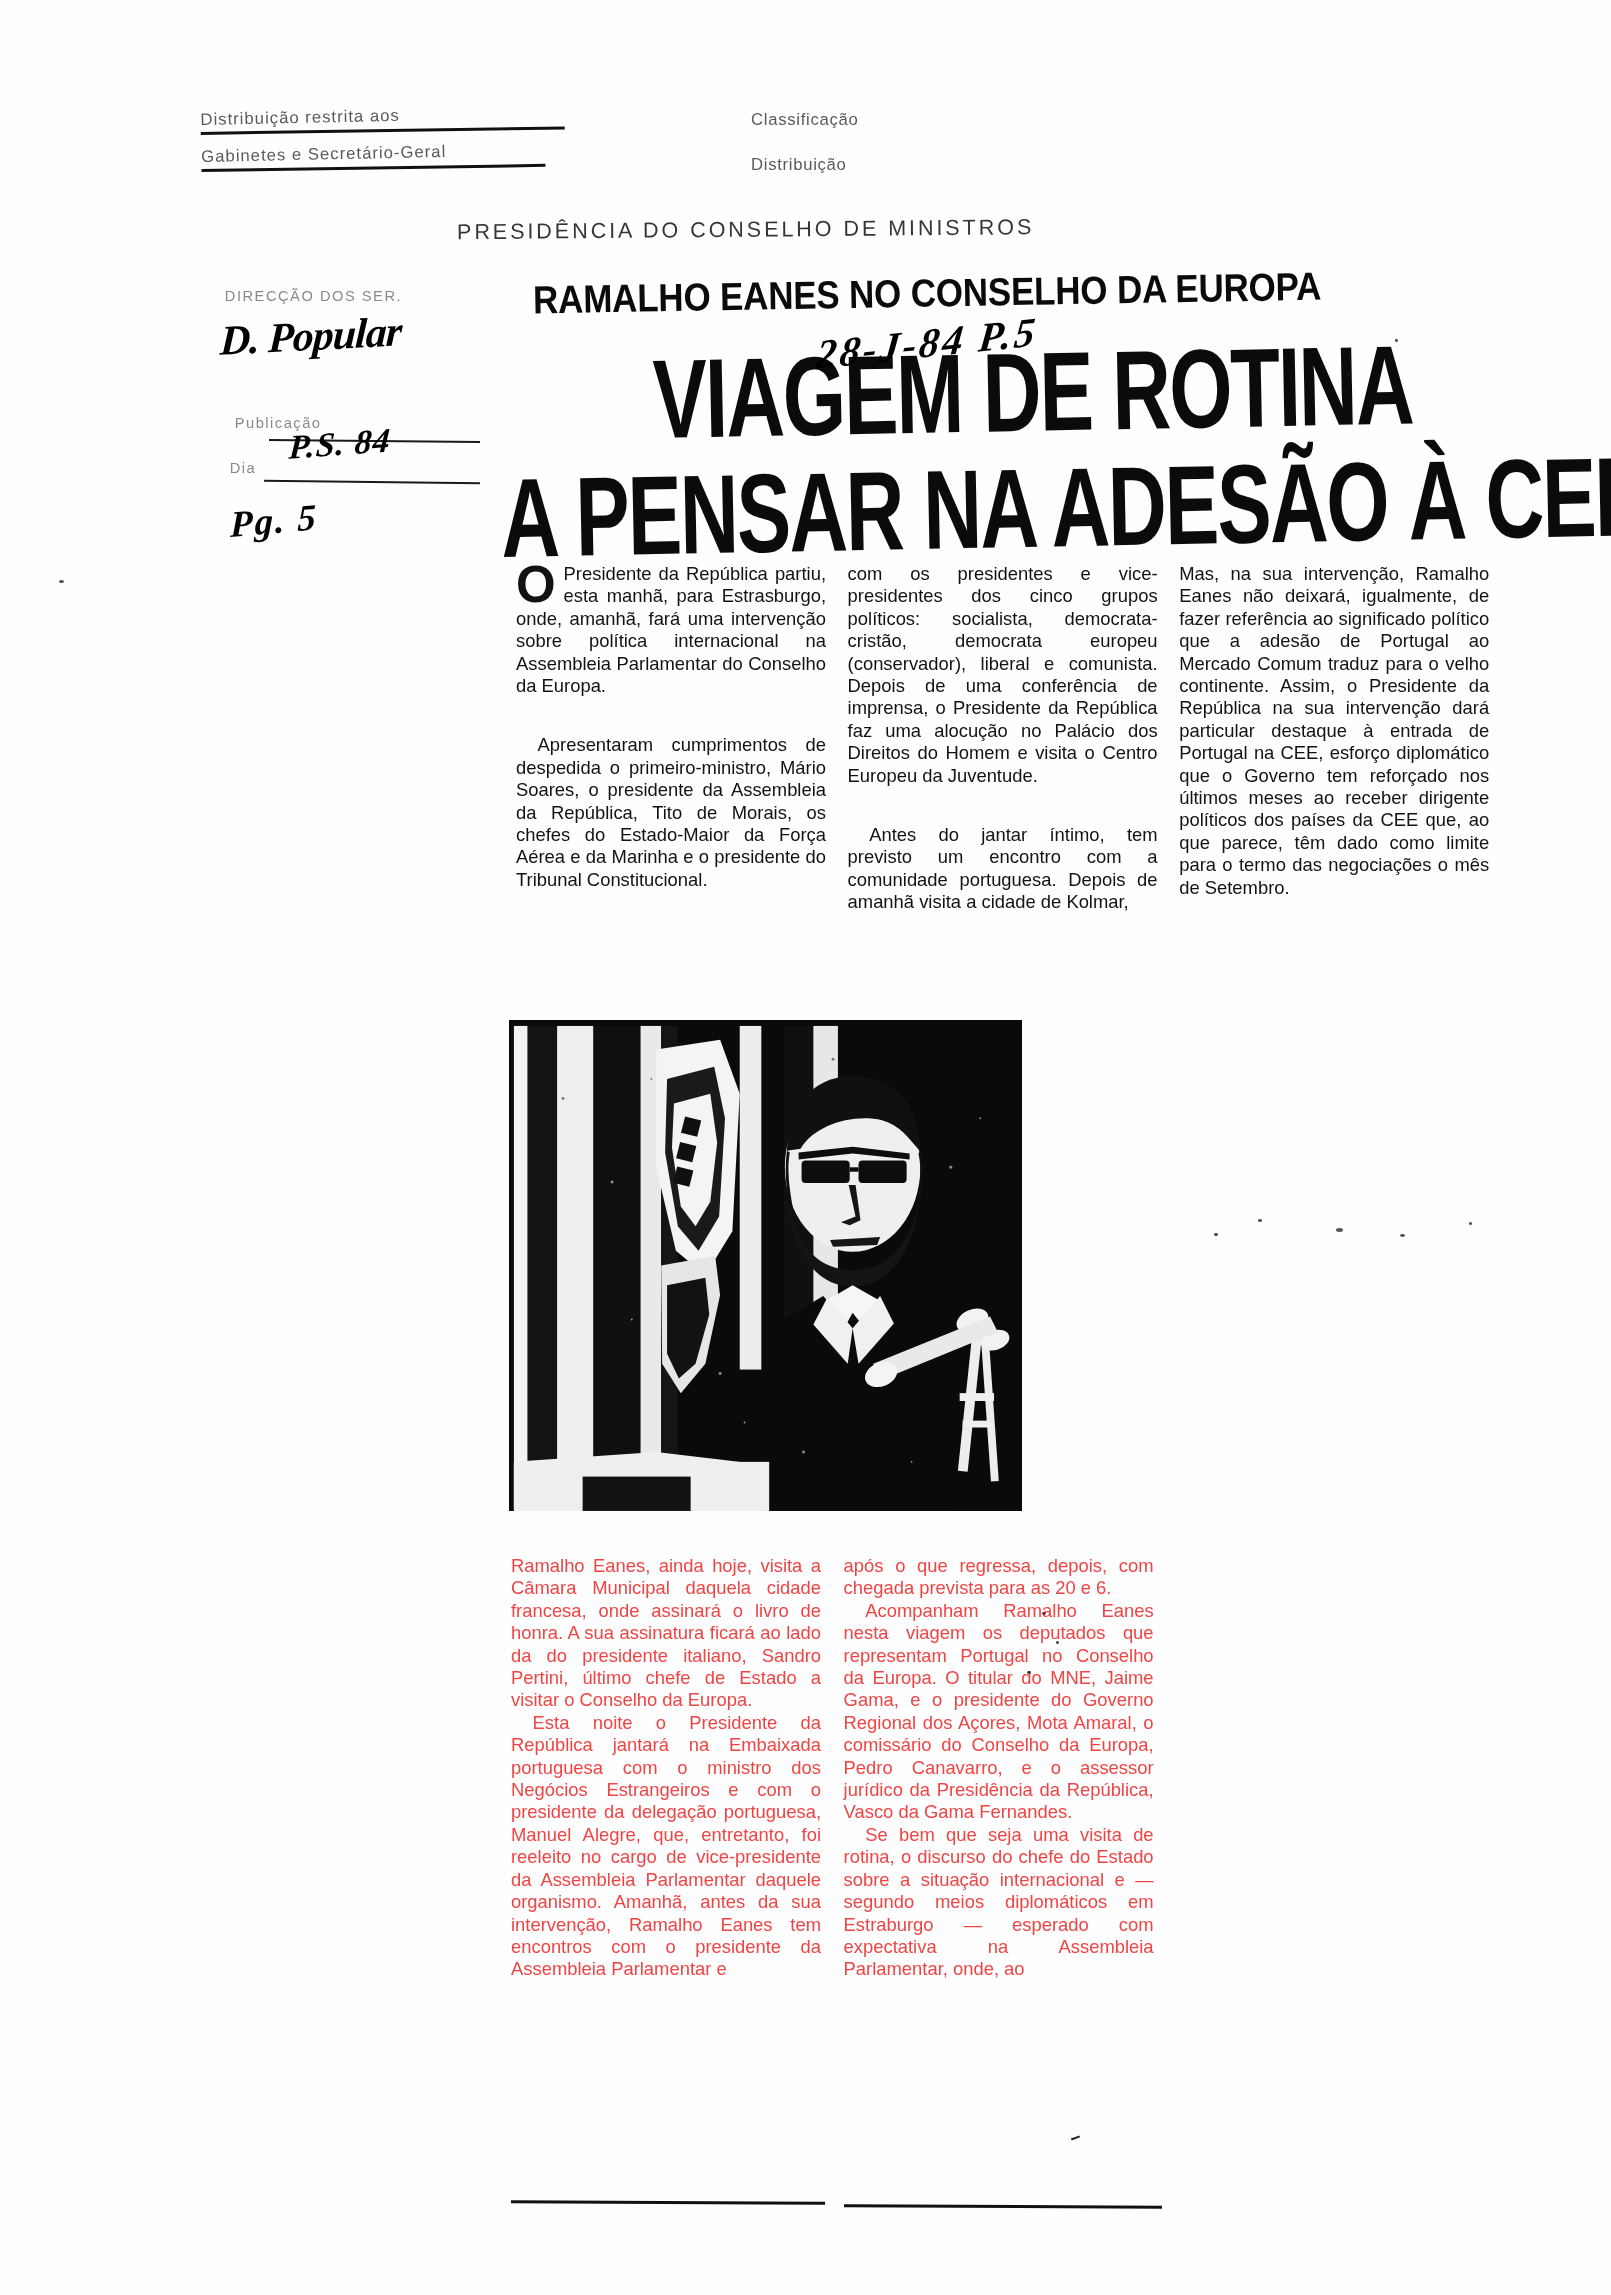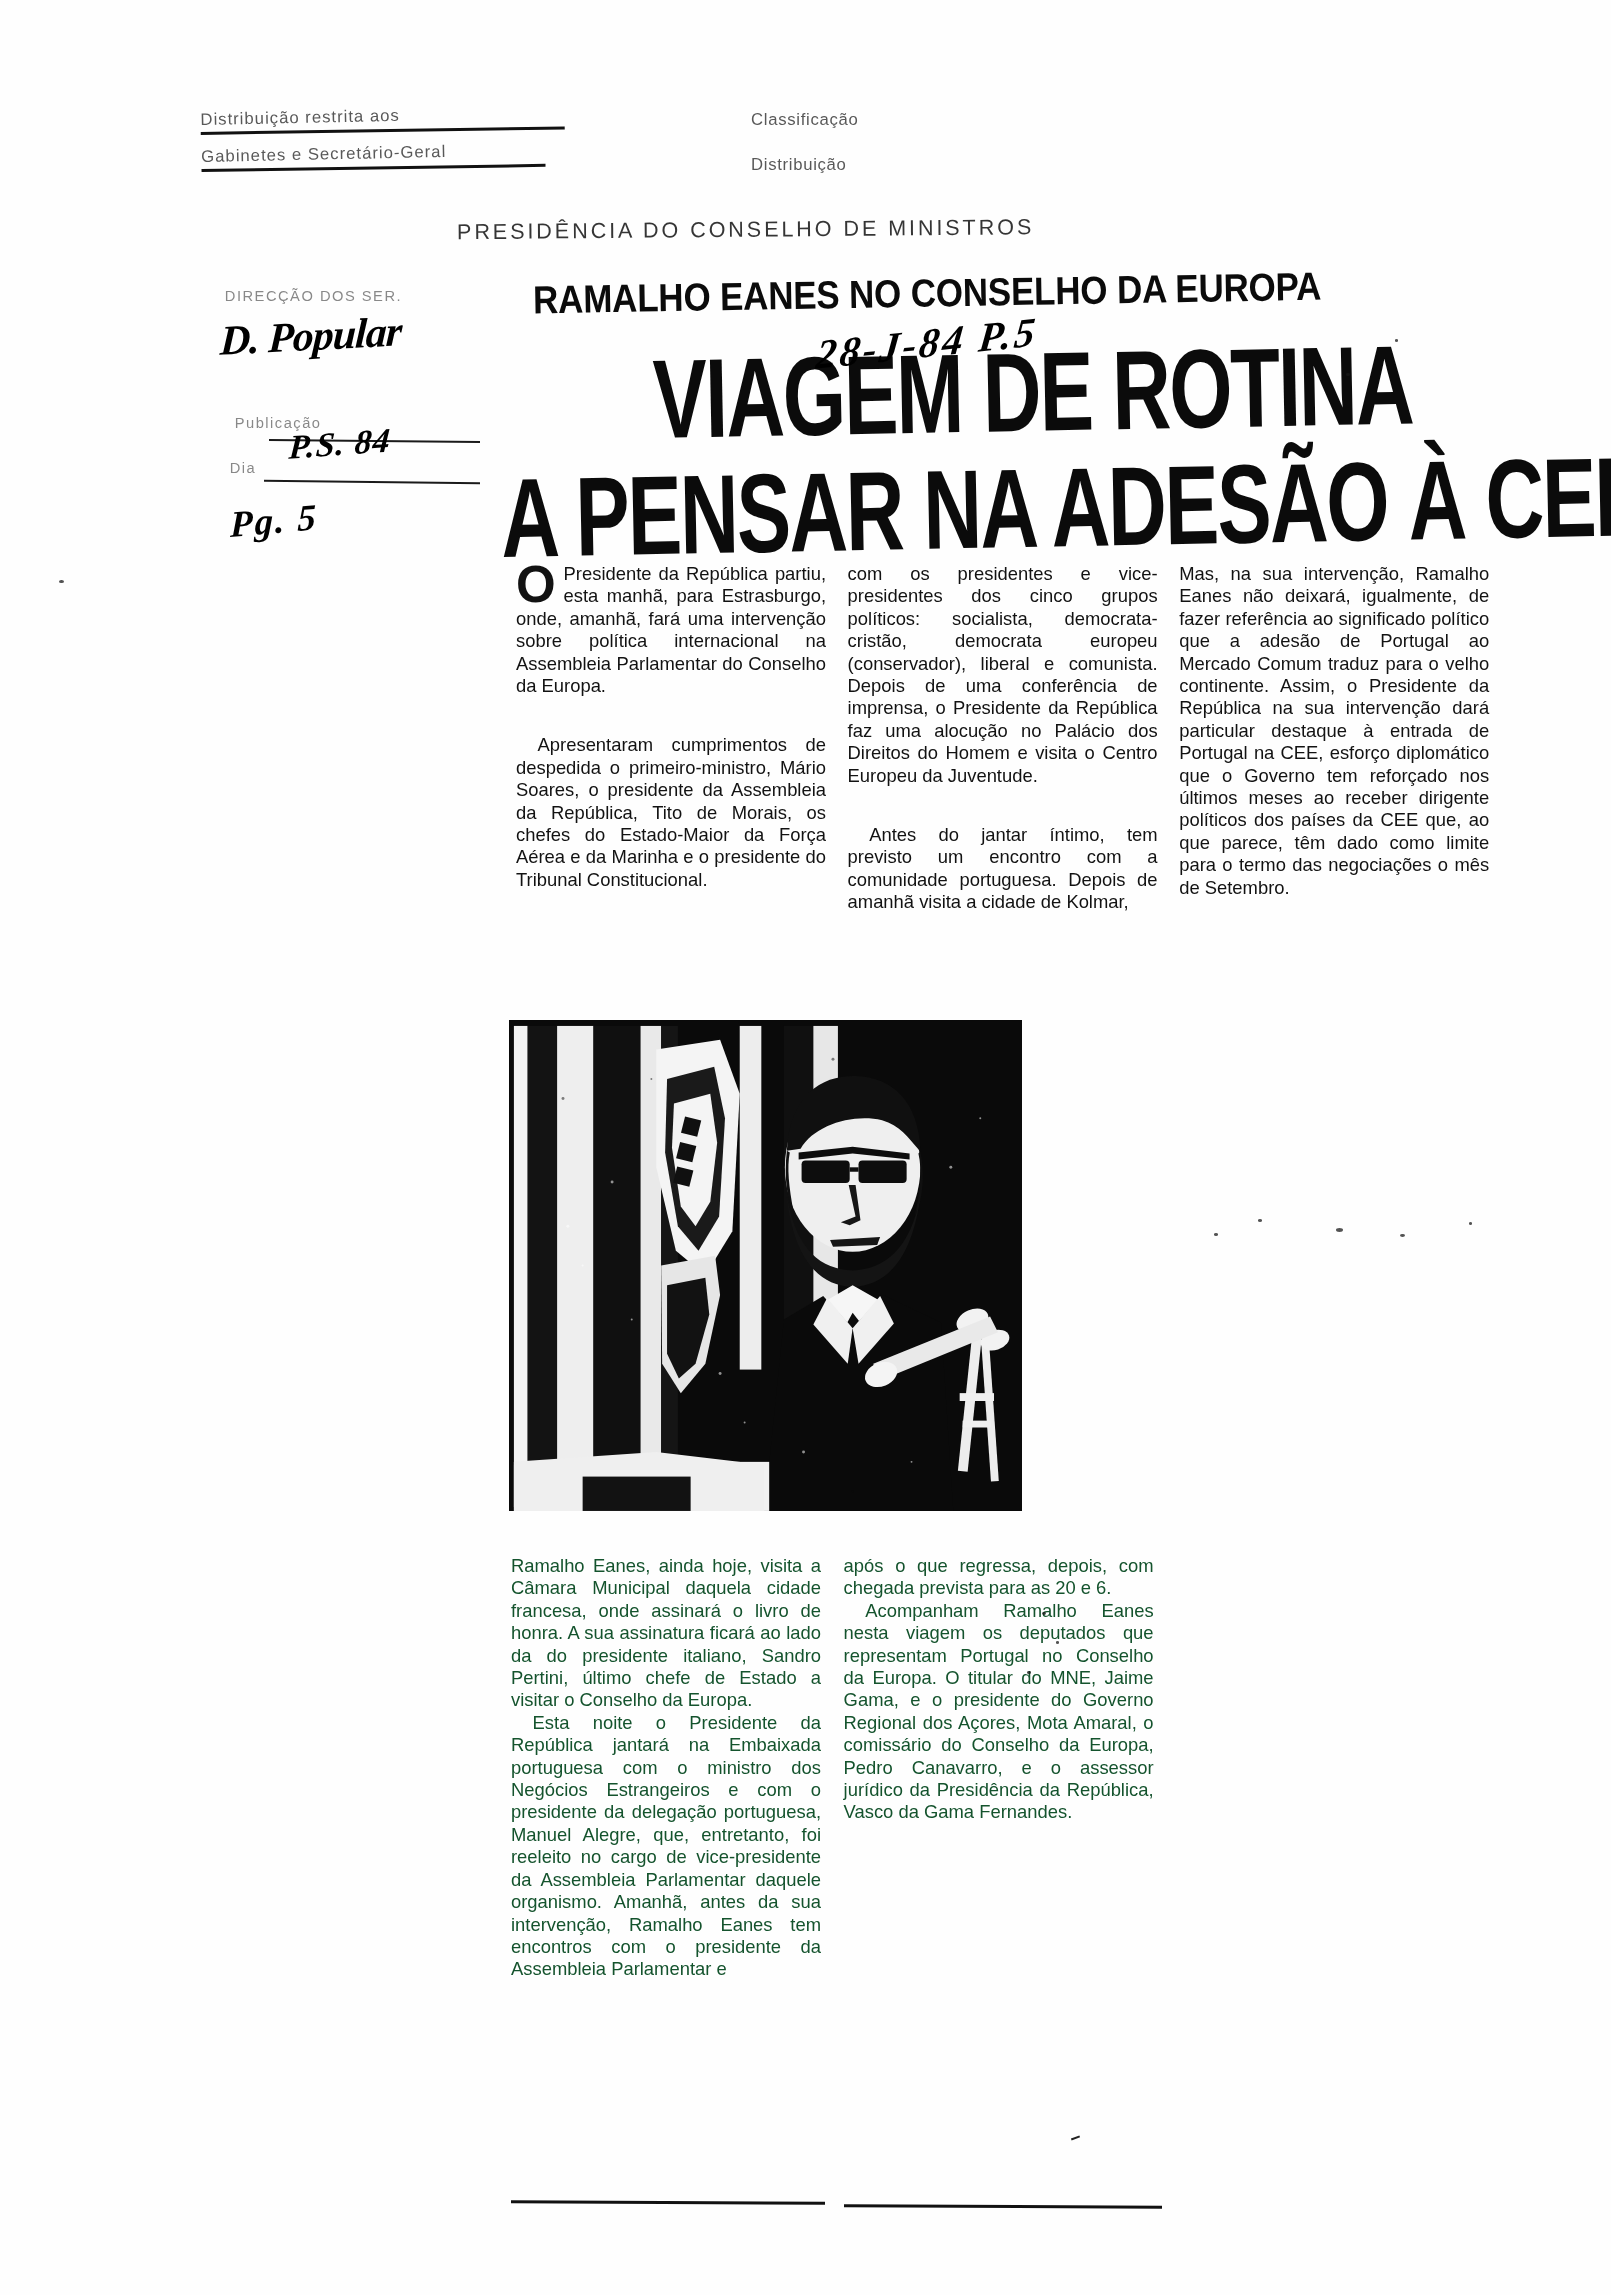--- a/index.html
+++ b/index.html
@@ -162,21 +162,21 @@
   
   .cols-bottom{
     position:absolute;left:511px;top:1555px;width:1012px;height:653px;
     display:flex;gap:22.6px;
   }
   .col-b{
     width:310px;
     font-size:18.4px;
     line-height:22.4px;
     text-align:justify;
-    color:#14532d;
+    color:#ef4444;
   }
   .col-b p{margin:0;}
   .col-b p + p{text-indent:21.6px;}
 
   
   .bot-rule{
     position:absolute;height:2.9px;background:#111;
   }
   .br1{left:511px;top:2201px;width:314px;transform:rotate(.3deg);}
   .br2{left:844px;top:2205px;width:318px;transform:rotate(.25deg);}
@@ -330,20 +330,21 @@
   <div class="cols-bottom">
 
     <div class="col-b">
       <p>Ramalho Eanes, ainda hoje, visita a Câmara Municipal daquela cidade francesa, onde assinará o livro de honra. A sua assinatura ficará ao lado da do presidente italiano, Sandro Pertini, último chefe de Estado a visitar o Conselho da Europa.</p>
       <p>Esta noite o Presidente da República jantará na Embaixada portuguesa com o ministro dos Negócios Estrangeiros e com o presidente da delegação portuguesa, Manuel Alegre, que, entretanto, foi reeleito no cargo de vice-presidente da Assembleia Parlamentar daquele organismo. Amanhã, antes da sua intervenção, Ramalho Eanes tem encontros com o presidente da Assembleia Parlamentar e</p>
     </div>
 
     <div class="col-b">
       <p>após o que regressa, depois, com chegada prevista para as 20 e 6.</p>
       <p>Acompanham Ramalho Eanes nesta viagem os deputados que representam Portugal no Conselho da Europa. O titular do MNE, Jaime Gama, e o presidente do Governo Regional dos Açores, Mota Amaral, o comissário do Conselho da Europa, Pedro Canavarro, e o assessor jurídico da Presidência da República, Vasco da Gama Fernandes.</p>
+      <p>Se bem que seja uma visita de rotina, o discurso do chefe do Estado sobre a situação internacional e — segundo meios diplomáticos em Estraburgo — esperado com expectativa na Assembleia Parlamentar, onde, ao</p>
     </div>
 
   </div>
 
   <div class="bot-rule br1"></div>
   <div class="bot-rule br2"></div>
 
   <div class="speckle" style="left:59px;top:580px;width:4.9px;height:3.4px;"></div>
   <div class="speckle" style="left:1258px;top:1219px;width:4.4px;height:2.9px;"></div>
   <div class="speckle" style="left:1336px;top:1228px;width:6.9px;height:3.9px;"></div>

